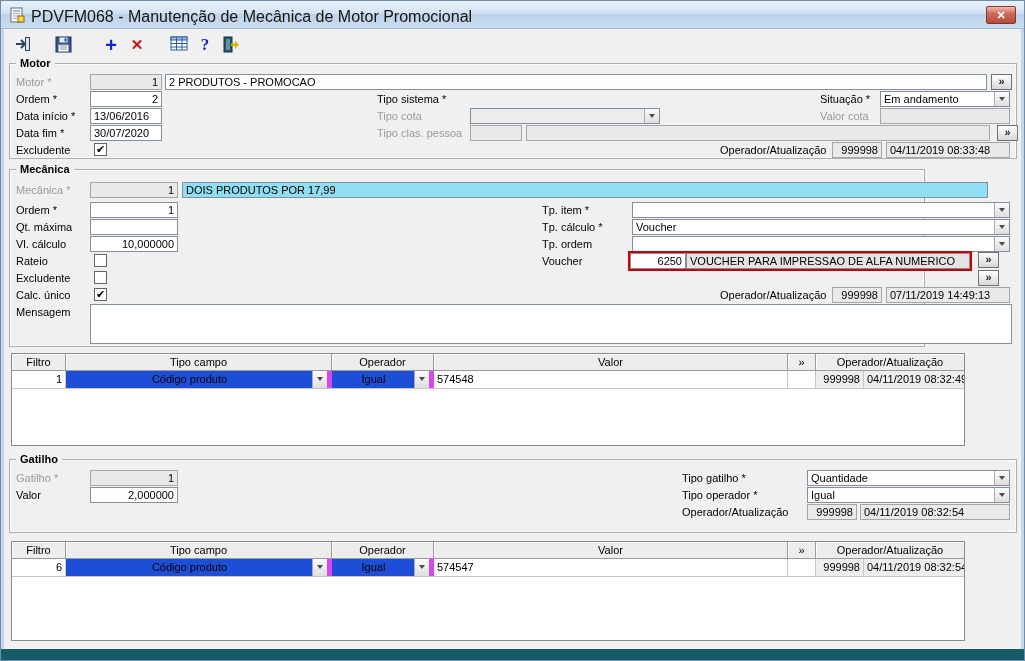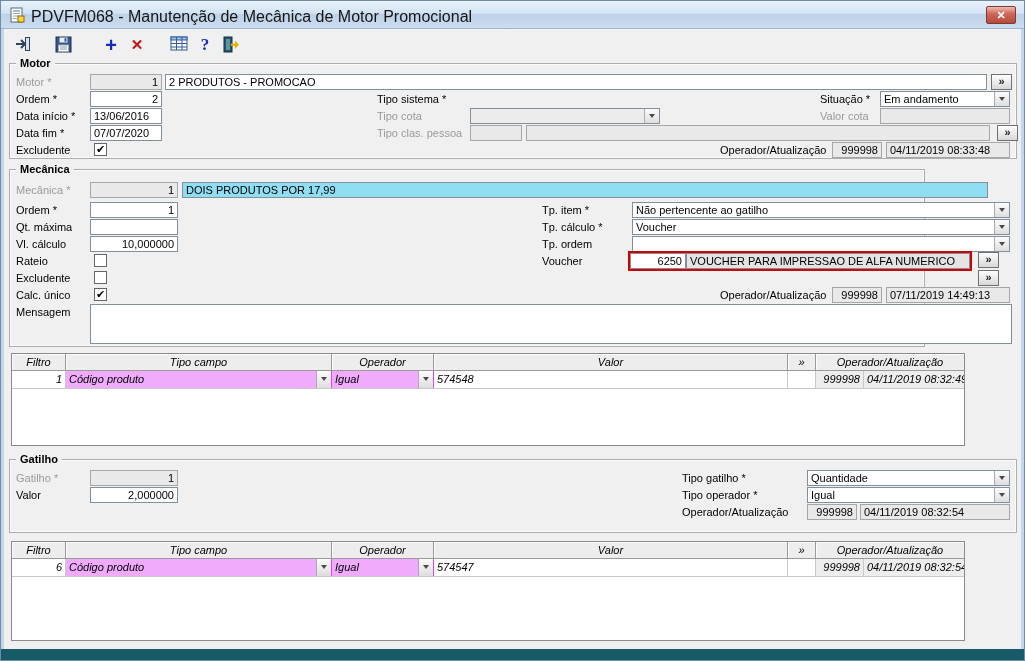--- a/index.html
+++ b/index.html
@@ -35,28 +35,28 @@
   .cval { position:absolute; left:3px; right:17px; top:1px; line-height:12px; white-space:nowrap; overflow:hidden; }
   .carr { position:absolute; right:0; top:0; bottom:0; width:15px;
           background:linear-gradient(#FCFCFC,#DEDEDE); border-left:1px solid #ABABAB; }
   .carr:after { content:""; position:absolute; left:4px; top:5px;
           border-left:3.5px solid transparent; border-right:3.5px solid transparent; border-top:4px solid #4A4A4A; }
   .morebtn { position:absolute; width:21px; height:16px; background:linear-gradient(#FEFEFE,#D8D8D8);
           border:1px solid #707070; text-align:center; line-height:13px; font-weight:bold; color:#222; }
   .redbox { position:absolute; border:2px solid #CE0000; display:flex; background:#fff; }
   .tbi { position:relative; height:16px; border:1px solid #828F9C; padding:1px 3px; line-height:12px;
           white-space:nowrap; overflow:hidden; }
-  .grid { position:absolute; background:#fff; border:1px solid #8A8A8A;font-style:italic; }
+  .grid { position:absolute; background:#fff; border:1px solid #8A8A8A; }
   .ghrow { display:flex; height:17px; }
   .gh { background:#EDEDED; border-right:1px solid #9A9A9A; border-bottom:1px solid #9A9A9A;
         box-shadow:inset 1px 1px 0 #FBFBFB; text-align:center; line-height:16px; white-space:nowrap; overflow:hidden; }
   .gdrow { display:flex; height:18px; border-bottom:1px solid #C8C8C8; }
   .gc { border-right:1px solid #C8C8C8; line-height:17px; padding:0 3px; white-space:nowrap; overflow:hidden; }
   .gc.ro { background:#EDEDED; }
-  .gcombo { position:relative; border-right:1px solid #d946ef; background:#f0abfc; }
+  .gcombo { position:relative; border-right:5px solid #d946ef; background:#1d4ed8;text-align:center; }
   .gcombo .cval { top:2px; }
   .gcombo .carr:after { top:6px; }
   .txtarea { position:absolute; background:#fff; border:1px solid #828F9C; }
   .footer { position:absolute; left:0; top:648px; width:100%; height:13px; background:#175A68; }
 </style>
 </head>
 <body>
 
 <div class="window">
 
@@ -153,21 +153,21 @@
     <div class="tb" style="left:80px;top:44px;width:72px">13/06/2016</div>
     <div class="lbl gl" style="left:367px;top:46px">Tipo cota</div>
     <div class="combo dis" style="left:460px;top:44px;width:190px">
       <span class="cval"></span>
       <span class="carr"></span>
     </div>
     <div class="lbl gl" style="left:810px;top:46px">Valor cota</div>
     <div class="tb dis" style="left:870px;top:44px;width:130px"></div>
 
     <div class="lbl" style="left:6px;top:63px">Data fim *</div>
-    <div class="tb" style="left:80px;top:61px;width:72px">07/07/2020</div>
+    <div class="tb" style="left:80px;top:61px;width:72px">30/07/2020</div>
     <div class="lbl gl" style="left:367px;top:63px">Tipo clas. pessoa</div>
     <div class="tb dis" style="left:460px;top:61px;width:52px"></div>
     <div class="tb dis" style="left:516px;top:61px;width:464px"></div>
     <div class="morebtn" style="left:987px;top:61px">»</div>
 
     <div class="lbl" style="left:6px;top:80px">Excludente</div>
     <div class="cb" style="left:84px;top:79px">✔</div>
     <div class="lbl" style="left:710px;top:80px">Operador/Atualização</div>
     <div class="tb dis tr" style="left:822px;top:78px;width:50px">999998</div>
     <div class="tb dis" style="left:876px;top:78px;width:124px">04/11/2019 08:33:48</div>
@@ -177,21 +177,20 @@
     <span class="legend">Mecânica</span>
 
     <div class="lbl gl" style="left:6px;top:14px">Mecânica *</div>
     <div class="tb dis tr" style="left:80px;top:12px;width:88px">1</div>
     <div class="tb hl" style="left:172px;top:12px;width:806px">DOIS PRODUTOS POR 17,99</div>
 
     <div class="lbl" style="left:6px;top:34px">Ordem *</div>
     <div class="tb tr" style="left:80px;top:32px;width:88px">1</div>
     <div class="lbl" style="left:532px;top:34px">Tp. item *</div>
     <div class="combo" style="left:622px;top:32px;width:378px">
-      <span class="cval">Não pertencente ao gatilho</span>
       <span class="carr"></span>
     </div>
 
     <div class="lbl" style="left:6px;top:51px">Qt. máxima</div>
     <div class="tb tr" style="left:80px;top:49px;width:88px"></div>
     <div class="lbl" style="left:532px;top:51px">Tp. cálculo *</div>
     <div class="combo" style="left:622px;top:49px;width:378px">
       <span class="cval">Voucher</span>
       <span class="carr"></span>
     </div>

